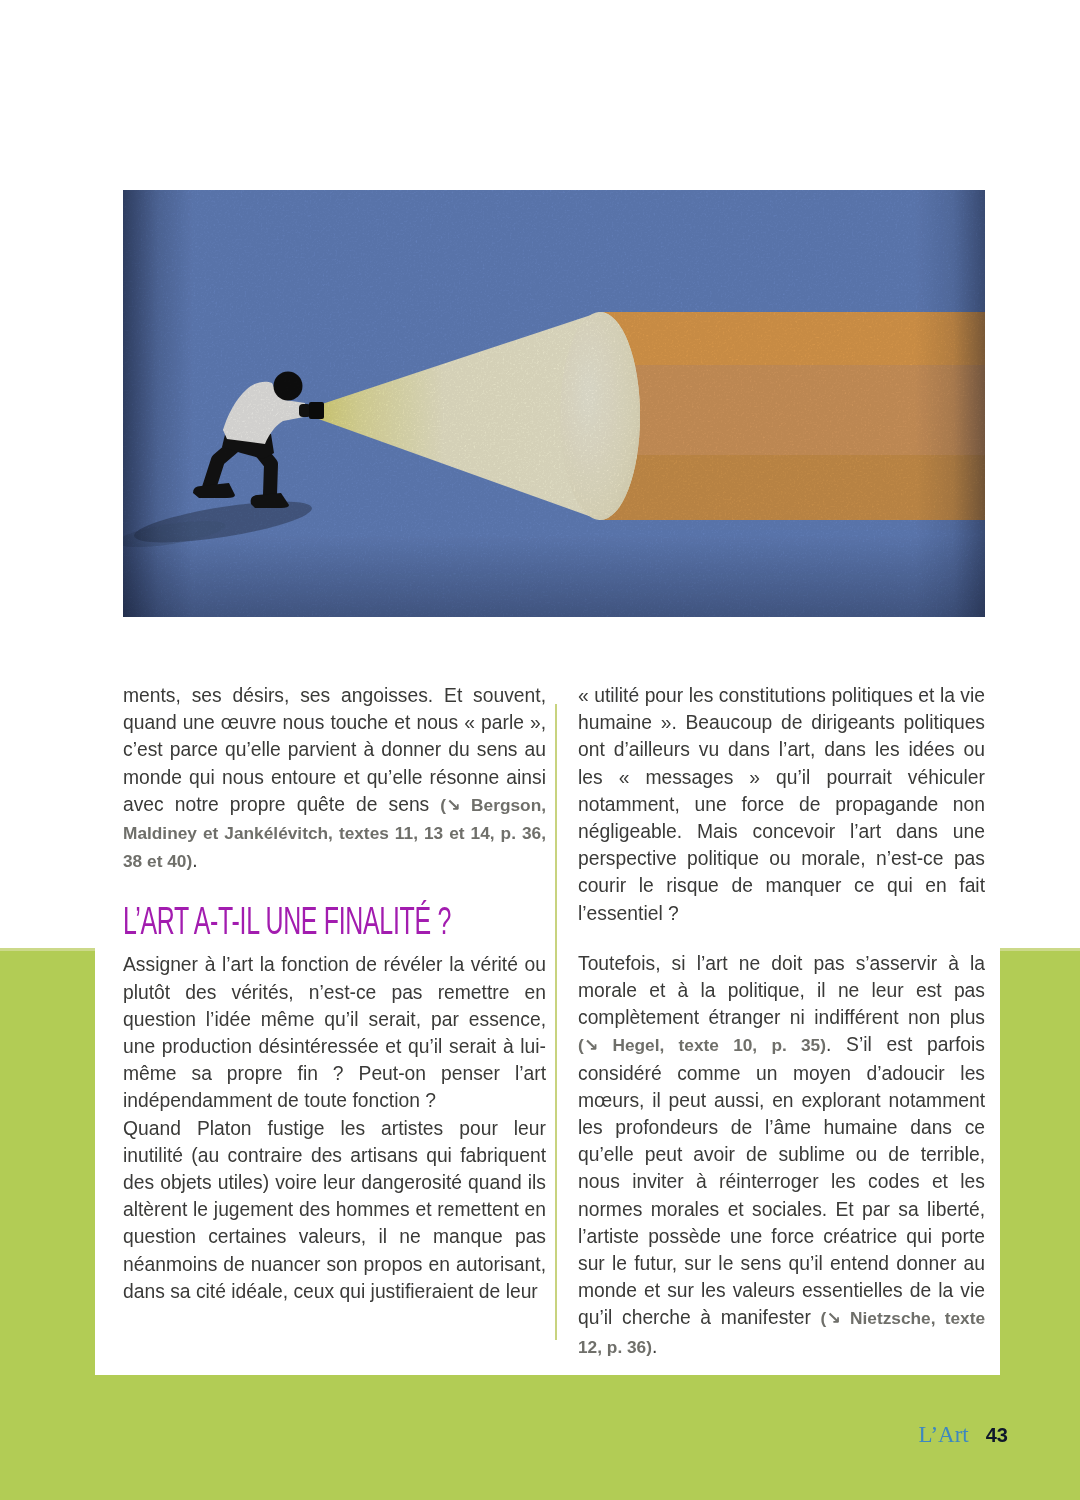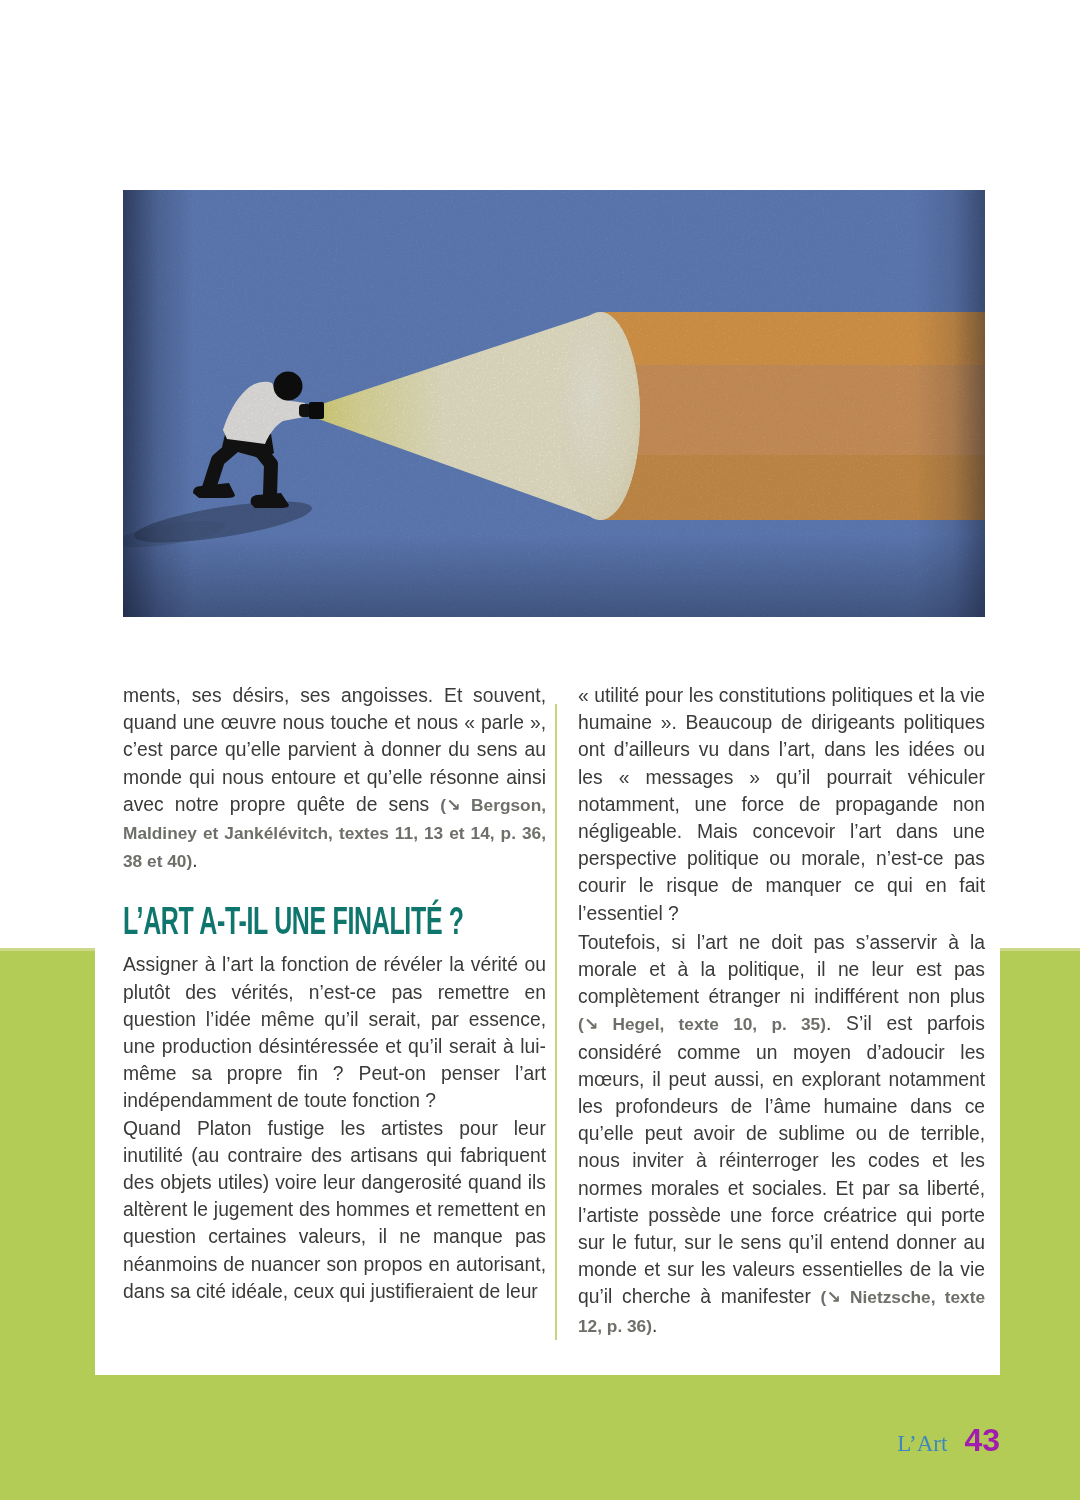--- a/index.html
+++ b/index.html
@@ -8,33 +8,33 @@
   .green-backdrop{position:absolute;left:0;top:948px;width:1080px;height:552px;
         background:#b2cc55;border-top:3px solid #ccd98a;box-sizing:border-box;}
   .content-card{position:absolute;left:95px;top:0;width:905px;height:1375px;background:#ffffff;}
   .illustration{position:absolute;left:123px;top:190px;width:862px;height:427px;}
   .illustration svg{display:block;width:100%;height:100%;}
   .col{position:absolute;top:682px;color:#3a3a38;font-size:19.3px;line-height:27.2px;}
   .col-left{left:123px;width:423px;}
   .col-right{left:578px;width:407px;}
   .para{margin:0;text-align:justify;}
   .para.gap-after{margin-bottom:19px;}
-  .para.gap-after-sm{margin-bottom:2px;}
+  .para.gap-after-sm{margin-bottom:23px;}
   .ref{font-weight:700;font-size:17.3px;color:#6f6f6a;}
-  .section-title{margin:26px 0 10px;color:#0f766e;font-weight:700;font-size:39px;line-height:40px;
+  .section-title{margin:26px 0 10px;color:#a21caf;font-weight:400;font-size:39px;line-height:40px;
         white-space:nowrap;}
   .section-title .squeeze{display:inline-block;transform:scaleX(0.64);transform-origin:0 50%;
         letter-spacing:-0.5px;}
   .subhead{margin:0 0 2px;font-size:19.3px;line-height:27.2px;font-weight:700;color:#1c1c1a;}
   .subhead.rc{margin-bottom:3px;}
   .column-divider{position:absolute;left:555px;top:704px;width:2px;height:636px;background:#c8d37f;}
-  .footer{position:absolute;left:0;top:1422px;width:1000px;display:flex;justify-content:flex-end;
+  .footer{position:absolute;left:8px;top:1422px;width:1000px;display:flex;justify-content:flex-end;
         align-items:baseline;gap:17px;}
   .footer .chapter{font-family:"Liberation Serif","DejaVu Serif",serif;font-size:23px;color:#3d87c0;}
-  .footer .pagenum{font-size:32px;font-weight:700;color:#a21caf;}
+  .footer .pagenum{font-size:20px;font-weight:700;color:#0f172a;}
 </style>
 </head>
 <body>
 
 <div class="page">
 
   <div class="green-backdrop"></div>
   <div class="content-card"></div>
 
   <div class="illustration">

